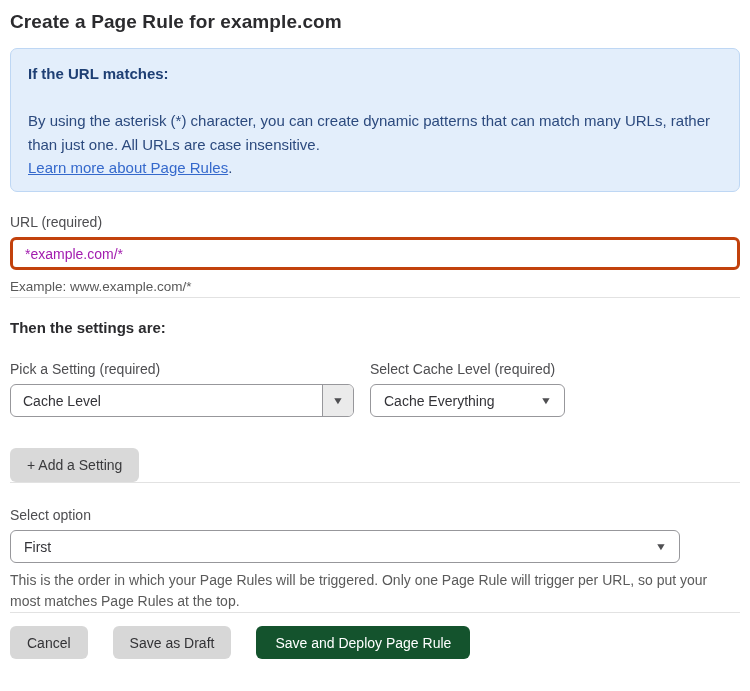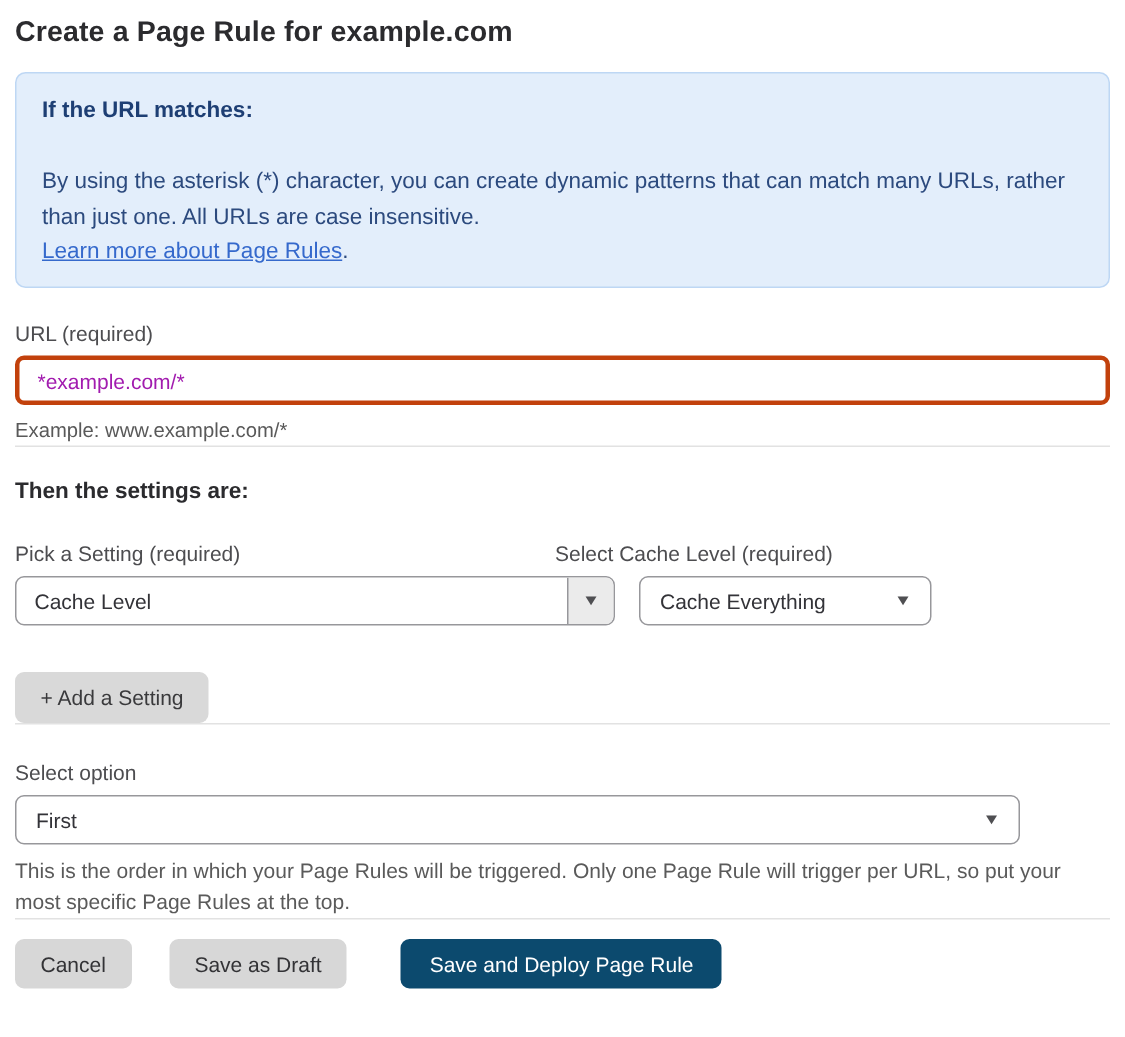--- a/index.html
+++ b/index.html
@@ -99,21 +99,21 @@
   .settings-labels .col-1 { width: 360px; }
 
   .selects-row {
     display: flex;
     margin-top: 7px;
     align-items: flex-start;
   }
 
   
   .select-split {
-    width: 400px;
+    width: 344px;
     height: 33px;
     border: 1px solid #97979b;
     border-radius: 6px;
     background: #fff;
     display: flex;
     align-items: stretch;
     overflow: hidden;
     cursor: pointer;
     margin-right: 16px;
   }
@@ -193,24 +193,23 @@
     font-family: "Liberation Sans", "DejaVu Sans", sans-serif;
     font-size: 14px;
     cursor: pointer;
   }
   .btn-gray {
     background: #d7d7d7;
     color: #333336;
     padding: 0 17px;
   }
   .btn-primary {
-    background: #0c4a6e;
+    background: #14532d;
     color: #ffffff;
     padding: 0 19px;
-    margin-left: 11px;
   }
 </style>
 </head>
 <body>
 
 <div class="page">
 
   <h1 class="page-title">Create a Page Rule for example.com</h1>
 
   <div class="info-box">
@@ -248,21 +247,21 @@
   <button class="add-setting-btn">+ Add a Setting</button>
 
   <hr class="divider divider-2">
 
 
   <div class="field-label order-label">Select option</div>
   <div class="select-inline select-order">
     <span>First</span>
     <span class="arrow-glyph">▼</span>
   </div>
-  <div class="order-helper">This is the order in which your Page Rules will be triggered. Only one Page Rule will trigger per URL, so put your most specific Page Rules at the top.</div>
+  <div class="order-helper">This is the order in which your Page Rules will be triggered. Only one Page Rule will trigger per URL, so put your most matches Page Rules at the top.</div>
 
   <hr class="divider divider-3">
 
   <div class="actions-row">
     <button class="btn btn-gray">Cancel</button>
     <button class="btn btn-gray">Save as Draft</button>
     <button class="btn btn-primary">Save and Deploy Page Rule</button>
   </div>
 
 </div>

